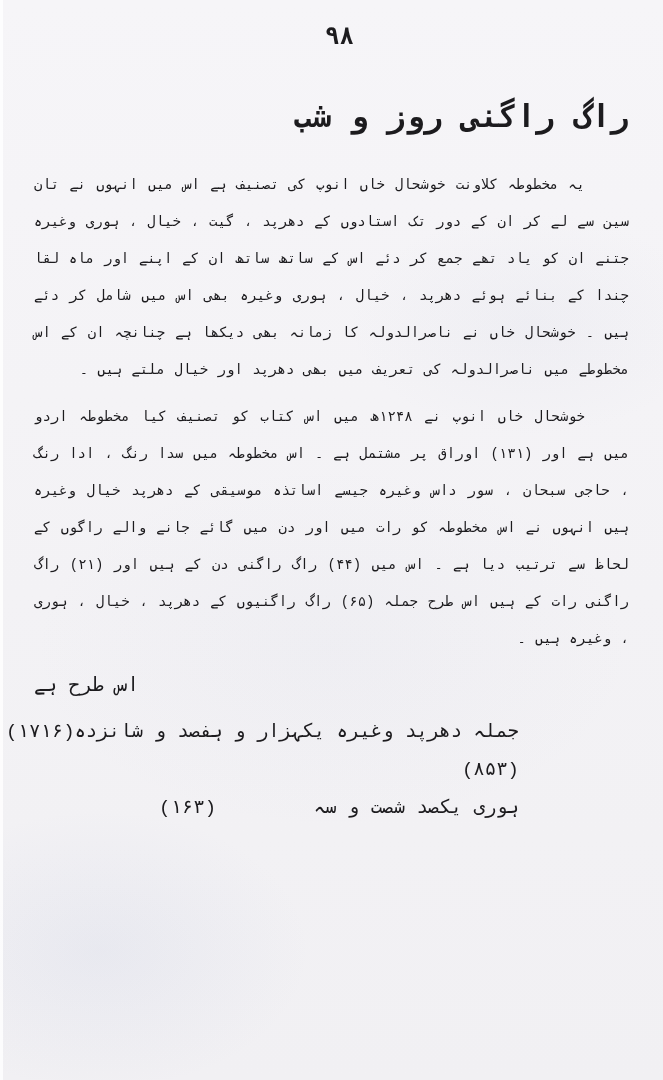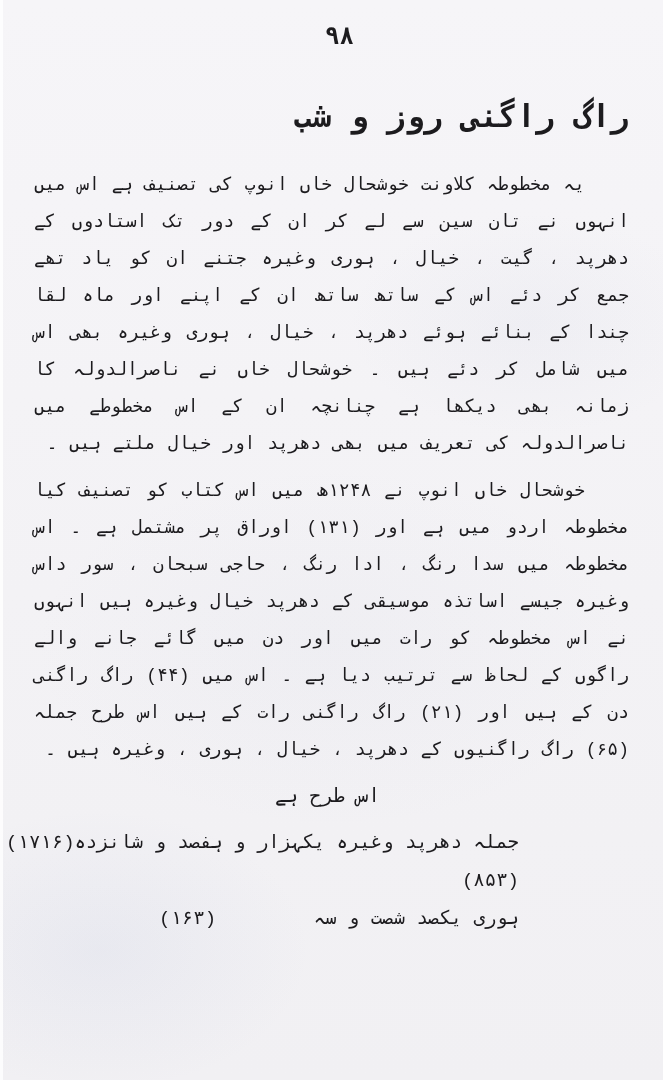--- a/index.html
+++ b/index.html
@@ -41,33 +41,33 @@
   }
   .page-title {
     padding: 26px 34px 0 34px;
     font-size: 31px;
     font-weight: bold;
   }
   .body-text {
     padding: 10px 34px 0 34px;
   }
   .para {
-    font-size: 18px;
+    font-size: 14px;
     line-height: 37px;
     text-align: justify;
     text-indent: 44px;       
     margin: 0 0 10px 0;
     word-spacing: 1px;
   }
   .para.tight { margin-bottom: 6px; }
   .para.last { margin-bottom: 0; }
   .continuation-line {
     font-size: 19.5px;
     line-height: 37px;
-    text-align: center;
+    text-align: left;
     margin: 0 8px 8px 0;
   }
   .tally {
     margin: 6px 110px 10px 0;
     width: 360px;
   }
   .tally-row {
     display: flex;
     justify-content: space-between;
     align-items: baseline;

